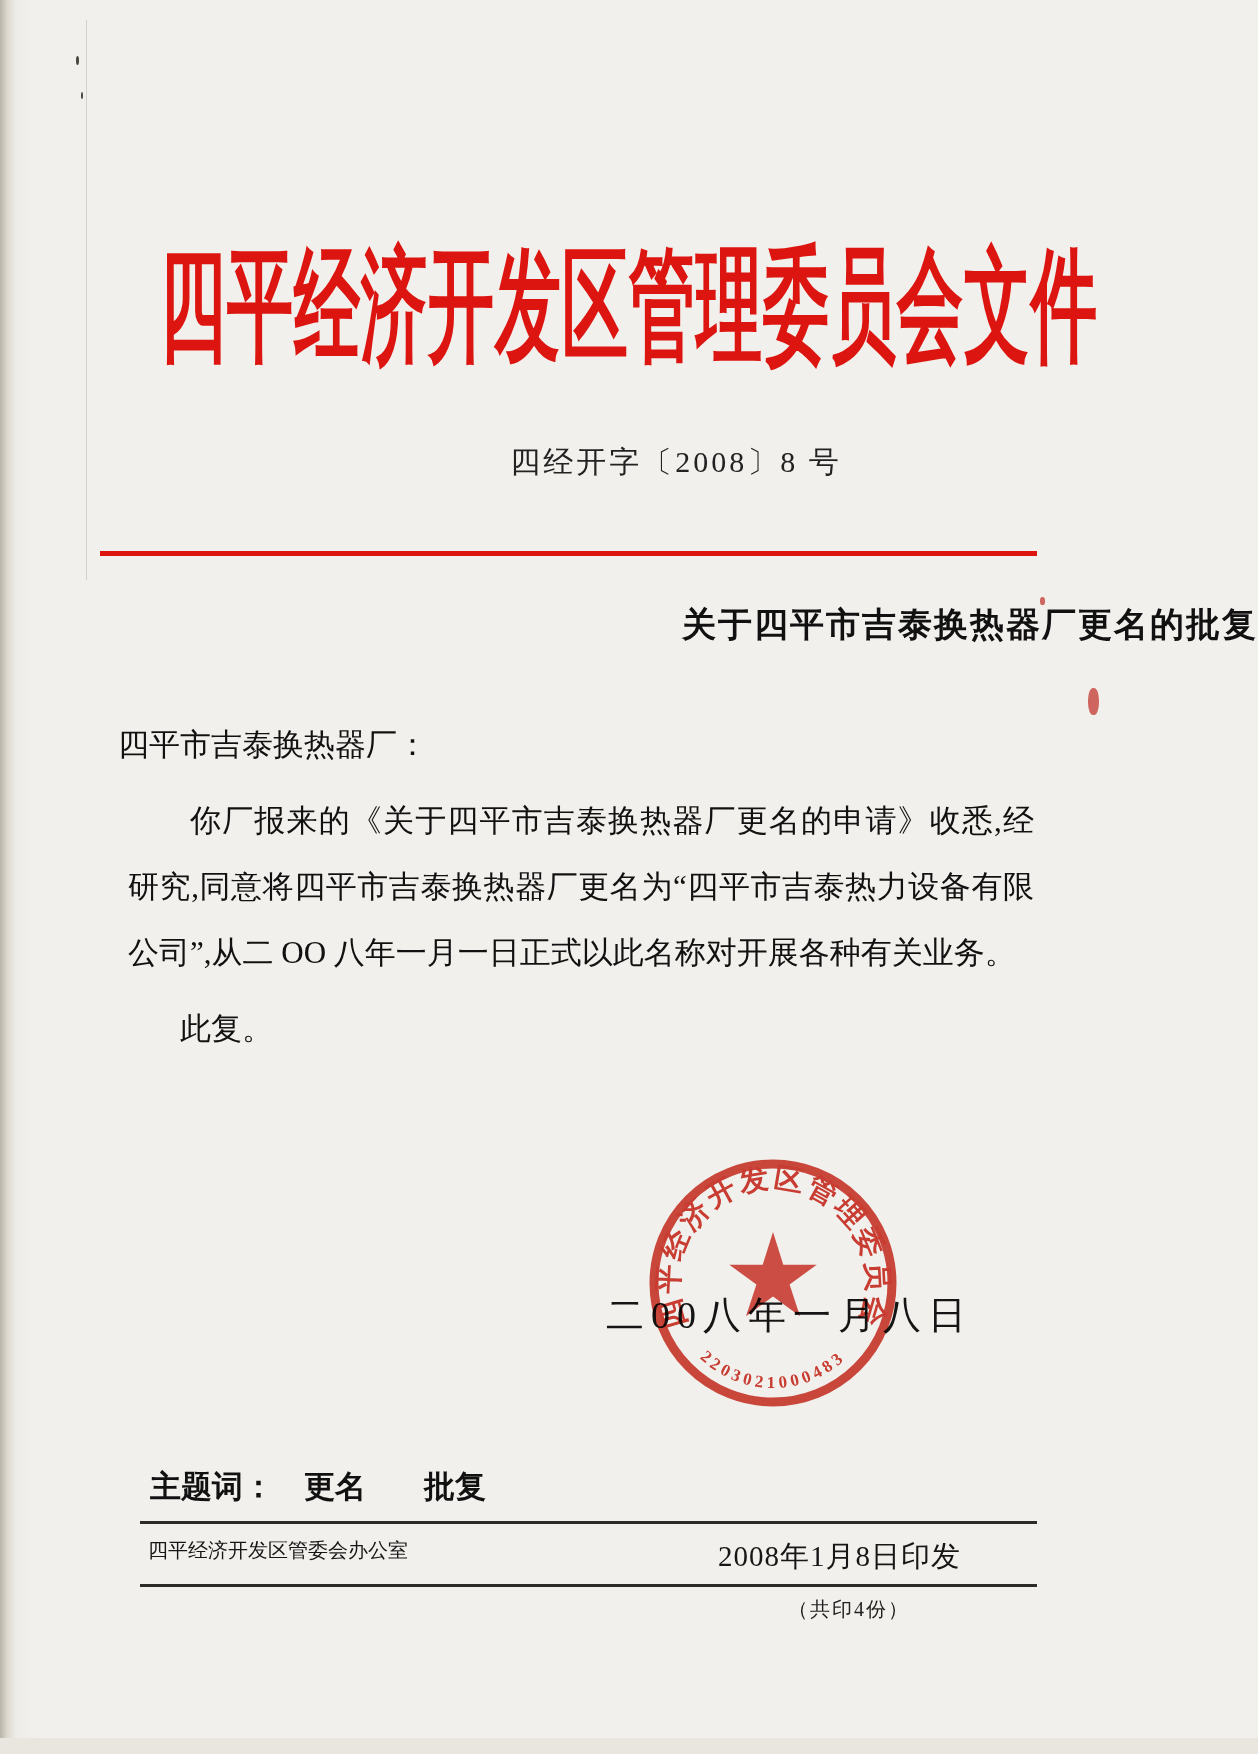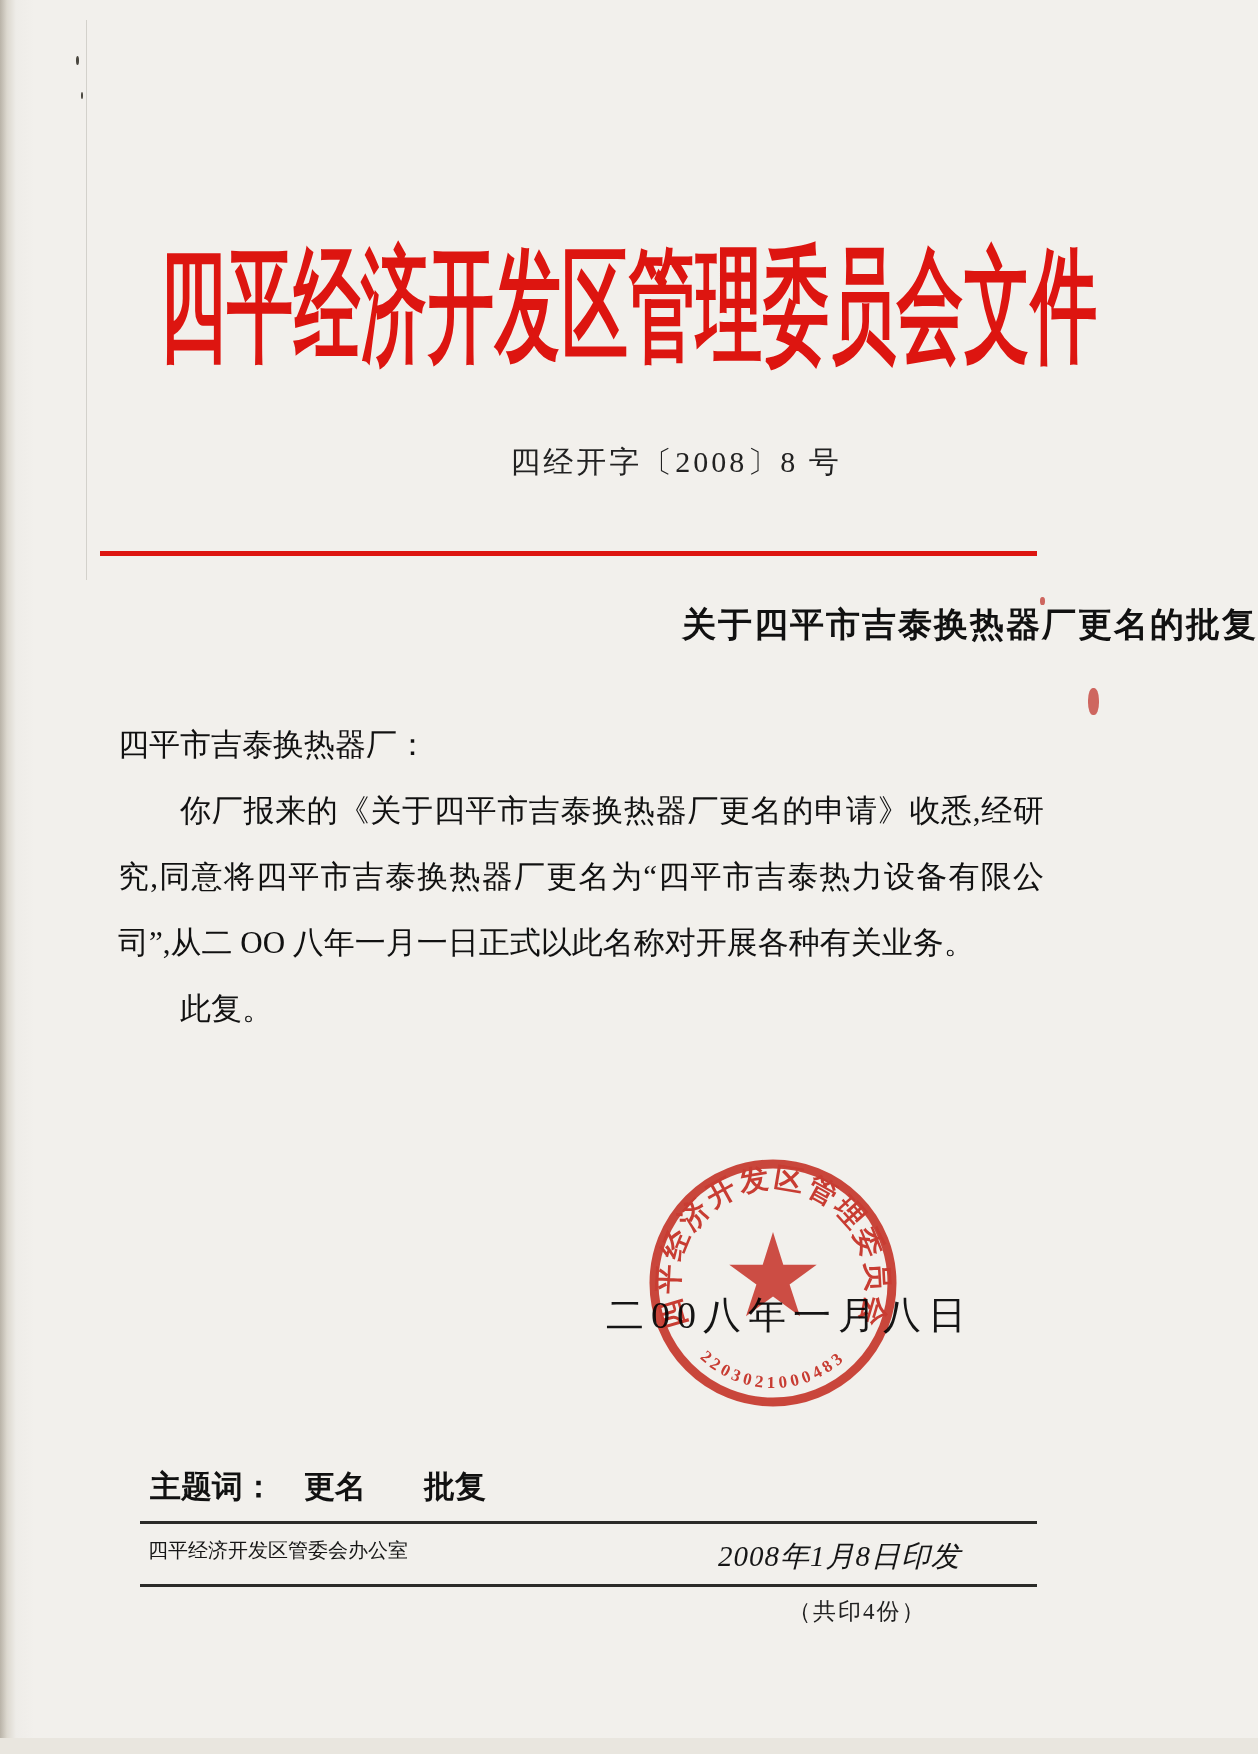--- a/index.html
+++ b/index.html
@@ -37,21 +37,21 @@
   .doc-title{
     position:absolute;top:602px;left:0;width:100%;
     text-align:right;font-size:34px;font-weight:bold;color:#111;
     letter-spacing:2px;
   }
   .body-block{
     position:absolute;left:118px;top:712px;width:926px;
     font-size:31px;line-height:66px;color:#111;
   }
   .salutation{margin:0;}
-  .para{margin:0;text-indent:2em;text-align:justify;}
+  .para{margin:10px;text-indent:2em;text-align:justify;}
   .closing{margin:0;text-indent:2em;}
 
   .date-line{
     position:absolute;left:606px;top:1290px;
     font-size:38px;color:#151515;letter-spacing:7px;white-space:nowrap;
     z-index:1;
   }
   .seal{
     position:absolute;left:642px;top:1152px;width:262px;height:262px;
     z-index:2;mix-blend-mode:multiply;opacity:.92;
@@ -62,24 +62,24 @@
   }
   .topic-row .kw1{margin-left:30px;}
   .topic-row .kw2{margin-left:58px;}
   .hr1,.hr2{position:absolute;left:140px;width:897px;height:3px;background:#2b2b28;}
   .hr1{top:1521px;}
   .hr2{top:1584px;}
   .issuing-office{
     position:absolute;left:148px;top:1537px;font-size:20px;color:#161616;
   }
   .print-date{
-    position:absolute;left:718px;top:1537px;font-size:29px;color:#161616;letter-spacing:1px;font-style:italic;
+    position:absolute;left:718px;top:1537px;font-size:29px;color:#161616;letter-spacing:1px;
   }
   .copies-note{
-    position:absolute;left:788px;top:1596px;font-size:23px;color:#222;letter-spacing:2px;
+    position:absolute;left:788px;top:1596px;font-size:20px;color:#222;letter-spacing:2px;
   }
 </style>
 </head>
 <body>
 
 <div class="page">
 
   <div class="artifact speck" style="left:76px;top:56px;width:3px;height:9px;"></div>
   <div class="artifact speck" style="left:81px;top:92px;width:2px;height:7px;"></div>
   <div class="artifact faint-line" style="left:86px;top:20px;width:1px;height:560px;"></div>

